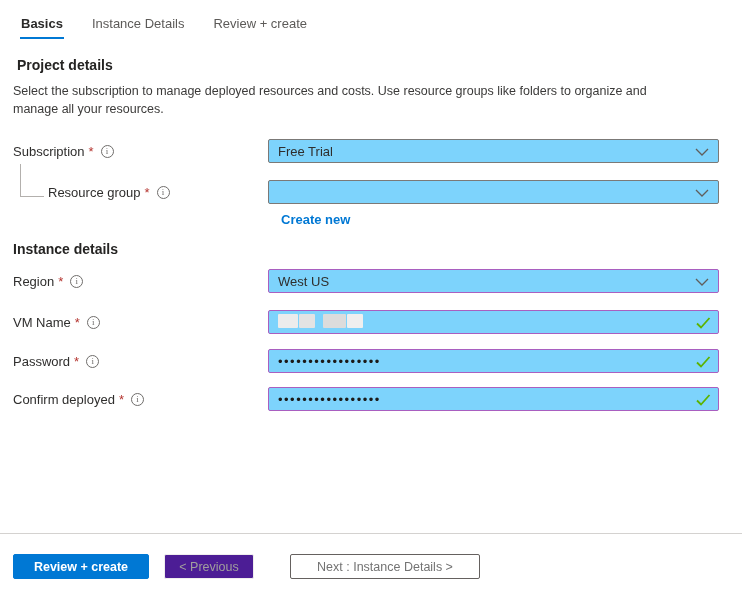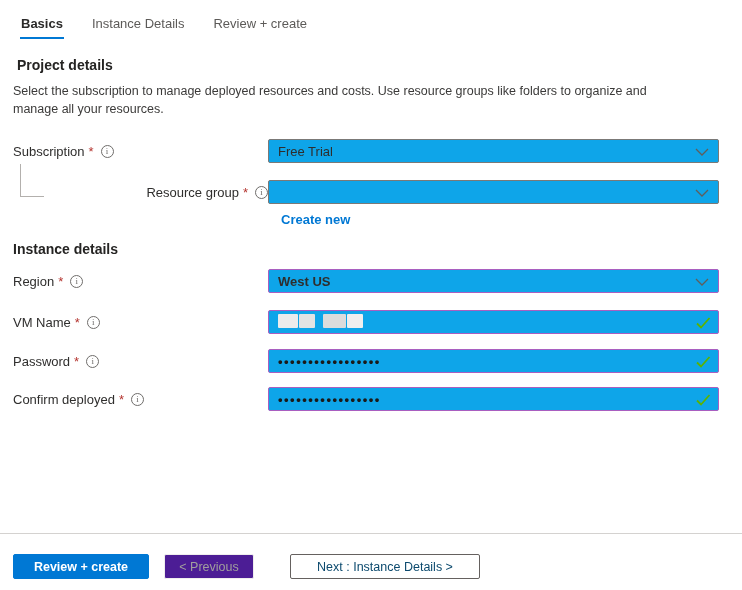--- a/index.html
+++ b/index.html
@@ -21,29 +21,29 @@
   
   .form { margin-top:21px; }
   .row { display:flex; align-items:center; padding-left:13px; height:24px; }
   .label-cell { width:255px; display:flex; align-items:center; font-size:13px; position:relative; }
   .label-cell .lbl { color:#2f2e2d; }
   .req { color:#b4342f; margin-left:4px; font-size:13px; }
   .info-icon { width:13px; height:13px; border:1px solid #6f6d6b; border-radius:50%; color:#6f6d6b;
                font-size:9px; line-height:11px; display:inline-flex; align-items:center; justify-content:center;
                margin-left:7px; cursor:default; }
   .info-icon::after { content:"i"; font-family:"Liberation Serif", serif; }
-  .indent { padding-left:35px;justify-content:flex-end; }
+  .indent { padding-left:35px; }
   .connector { position:absolute; left:7px; top:-21px; width:24px; height:33px;
                border-left:1px solid #b3b0ad; border-bottom:1px solid #b3b0ad; }
 
   .ctrl { width:451px; position:relative; }
   .select, .input { position:relative; height:24px; width:451px; border:1px solid #7b7977; border-radius:2px;
-                    background:#0ea5e9; display:flex; align-items:center; padding:0 26px 0 9px; font-size:13px;
+                    background:#7dd3fc; display:flex; align-items:center; padding:0 26px 0 9px; font-size:13px;
                     color:#2f2e2d; cursor:pointer; }
-  .modified { border:1.5px solid #a95fc0;font-weight:bold; }
+  .modified { border:1.5px solid #a95fc0; }
   .chev { position:absolute; right:9px; top:8px; }
   .check { position:absolute; right:7px; top:6px; }
   .dots { font-size:13px; letter-spacing:1.5px; color:#1b1a19; }
 
   .create-row { margin:6px 0 0 281px; height:16px; }
   .link { color:#0078d4; font-weight:700; font-size:13px; text-decoration:none; cursor:pointer; }
 
   .id-title { margin:15px 0 12px 13px; }
 
   .mb-sub { margin-bottom:17px; }
@@ -58,21 +58,21 @@
   .r3 { width:23px; background:#dcdcdc; margin-left:8px; }
   .r4 { width:16px; background:#efefef; margin-left:1px; }
 
   
   .footer { position:absolute; left:0; bottom:0; width:742px; height:57px; border-top:1px solid #d4d2d0; background:#fff; }
   .footer-buttons { display:flex; padding:20px 0 0 13px; }
   .btn { height:25px; font-size:12.5px; font-family:inherit; display:flex; align-items:center; justify-content:center;
          border-radius:2px; cursor:pointer; white-space:nowrap; }
   .btn-primary { background:#0078d4; color:#fff; font-weight:700; border:1px solid #0078d4; width:136px; }
   .btn-disabled { background:#4c1d95; color:#a19f9d; border:1px solid #efeeed; width:90px; margin-left:15px; cursor:default; }
-  .btn-secondary { background:#fff; color:#0c4a6e; border:1px solid #65615f; width:190px; margin-left:36px; }
+  .btn-secondary { background:#fff; color:#737373; border:1px solid #65615f; width:190px; margin-left:36px; }
 </style>
 </head>
 <body>
 
 <div class="page">
 
   <div class="tabs">
     <button class="tab active">Basics</button>
     <button class="tab">Instance Details</button>
     <button class="tab">Review + create</button>

